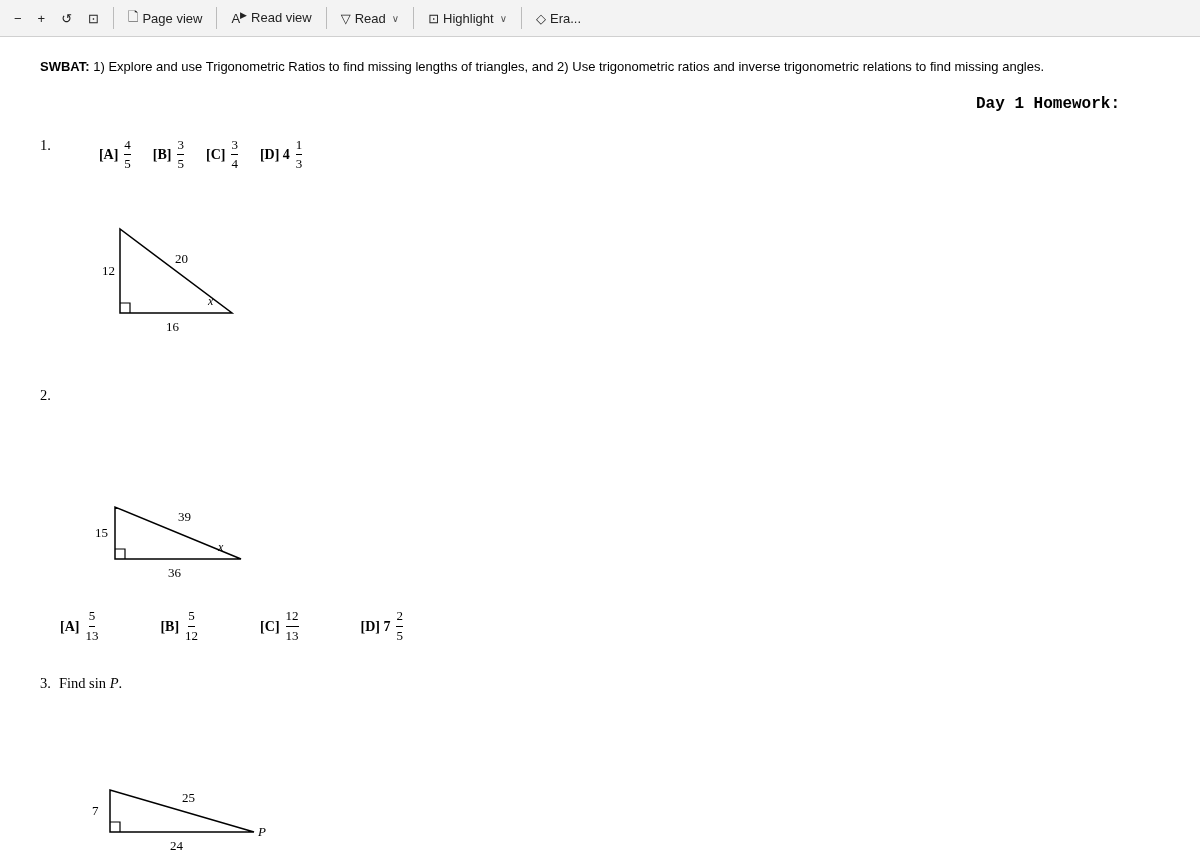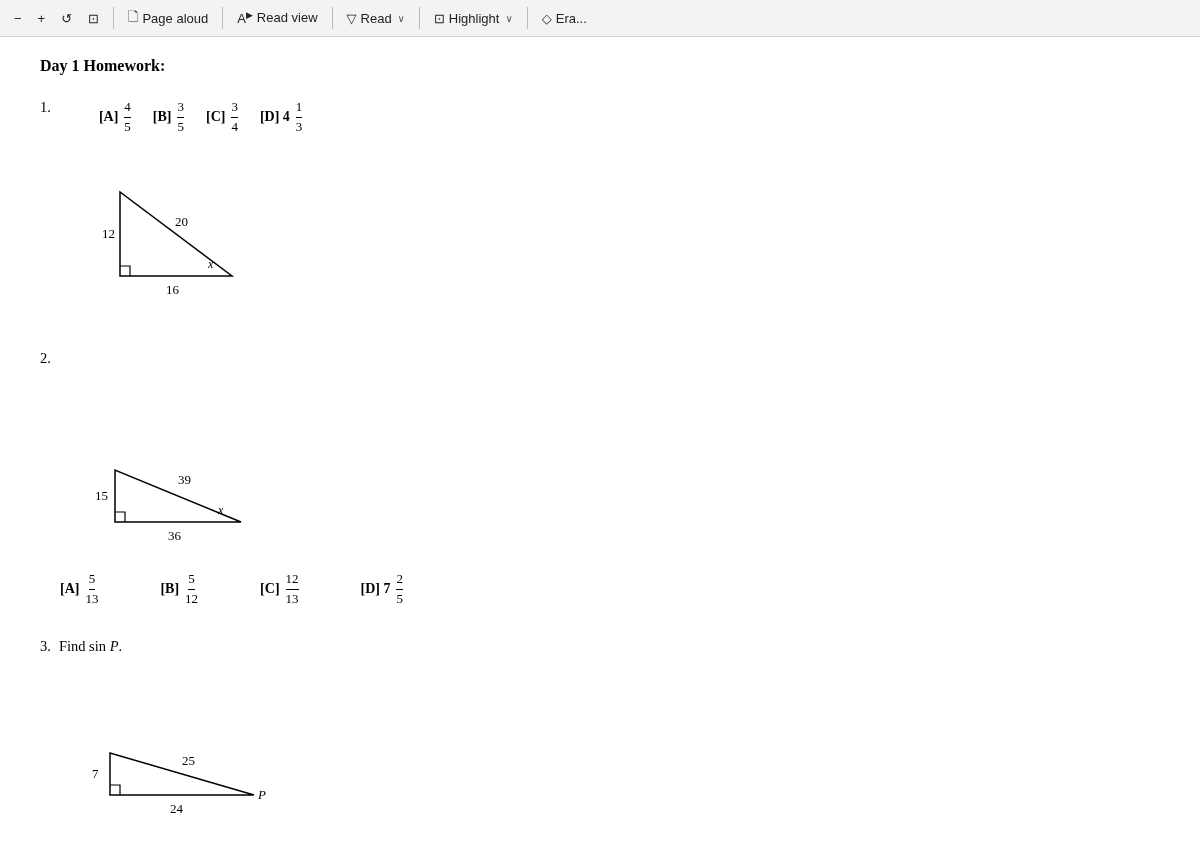--- a/index.html
+++ b/index.html
@@ -36,25 +36,25 @@
 
     .swbat {
       font-family: Arial, sans-serif;
       font-size: 13px;
       line-height: 1.5;
       margin-bottom: 18px;
     }
     .swbat strong { font-weight: bold; }
 
     .page-title {
-      text-align: left;
+      text-align: right;
       font-size: 16px;
       font-weight: bold;
       margin-bottom: 24px;
-      font-family: Liberation Serif, serif;
+      font-family: Liberation Mono, monospace;
     }
 
     .question {
       margin-bottom: 30px;
     }
 
     .question-text {
       font-size: 14.5px;
       margin-bottom: 10px;
       display: flex;
@@ -112,21 +112,21 @@
   <span class="tb-btn">+</span>
   <span class="tb-btn">
     <span>↺</span>
   </span>
   <span class="tb-btn">
     <span>⊡</span>
   </span>
   <span class="tb-sep"></span>
   <span class="tb-btn">
     <span>🗋</span>
-    <span>Page aloud</span>
+    <span>Page view</span>
   </span>
   <span class="tb-sep"></span>
   <span class="tb-btn">
     <span>A<sup style="font-size:9px">▶</sup></span>
     <span>Read view</span>
   </span>
   <span class="tb-sep"></span>
   <span class="tb-btn">
     <span>▽</span>
     <span>Read</span>
@@ -140,20 +140,23 @@
   </span>
   <span class="tb-sep"></span>
   <span class="tb-btn">
     <span>◇</span>
     <span>Era...</span>
   </span>
 </div>
 
 <div id="content">
 
+  <div class="swbat">
+    <strong>SWBAT:</strong> 1) Explore and use Trigonometric Ratios to find missing lengths of triangles, and 2) Use trigonometric ratios and inverse trigonometric relations to find missing angles.
+  </div>
 
   <div class="page-title">Day 1 Homework:</div>
 
   <div class="question">
     <div class="question-text">
       <span>1.</span>
       <span style="margin-left:40px; display:flex; align-items:center; gap:20px;">
         <span class="option-item">
           <span class="option-label">[A]</span>
           <span class="frac">

